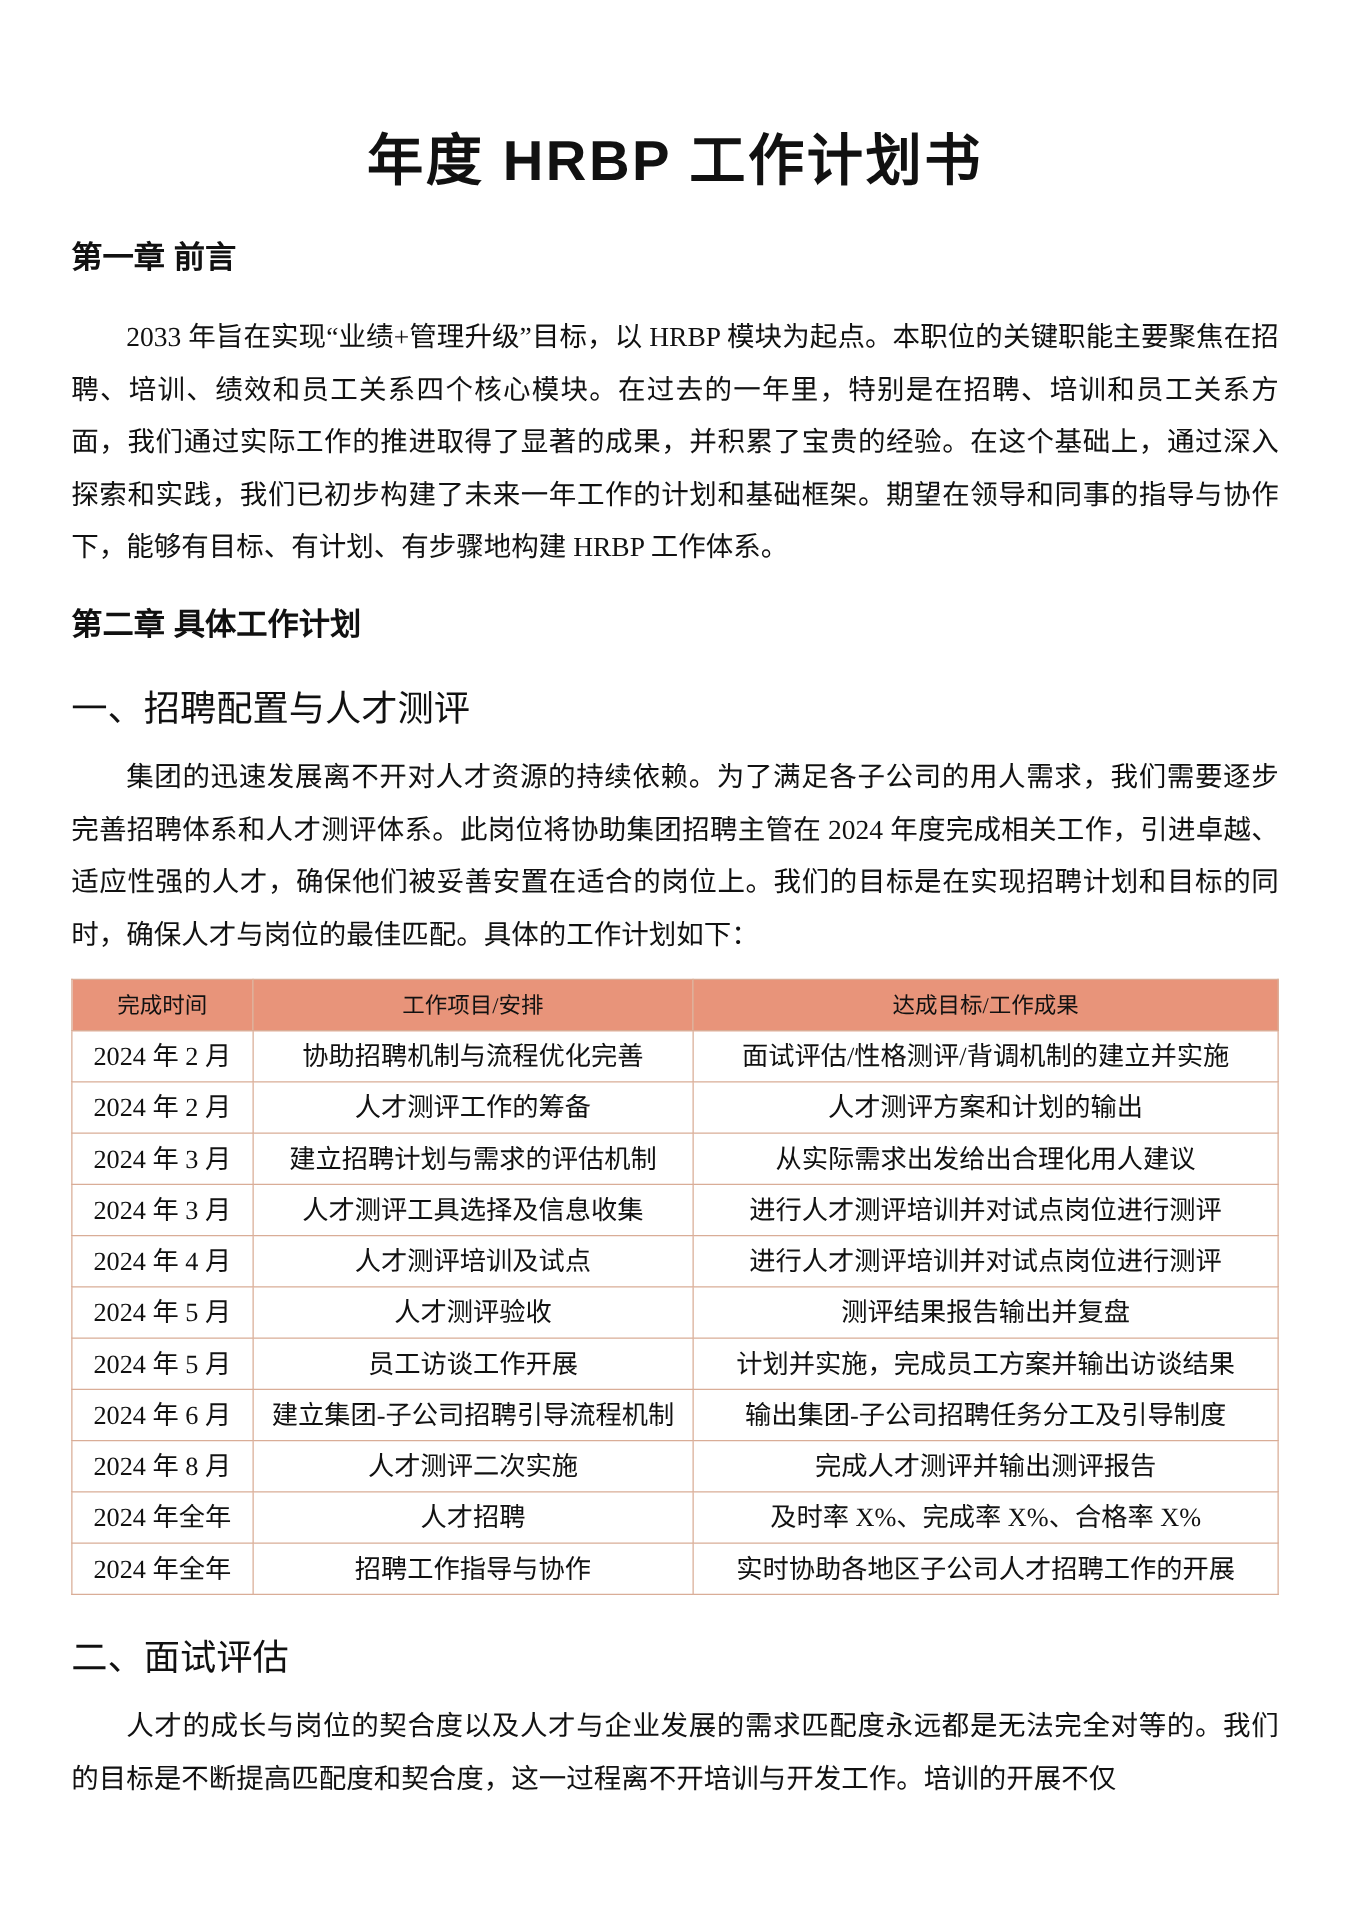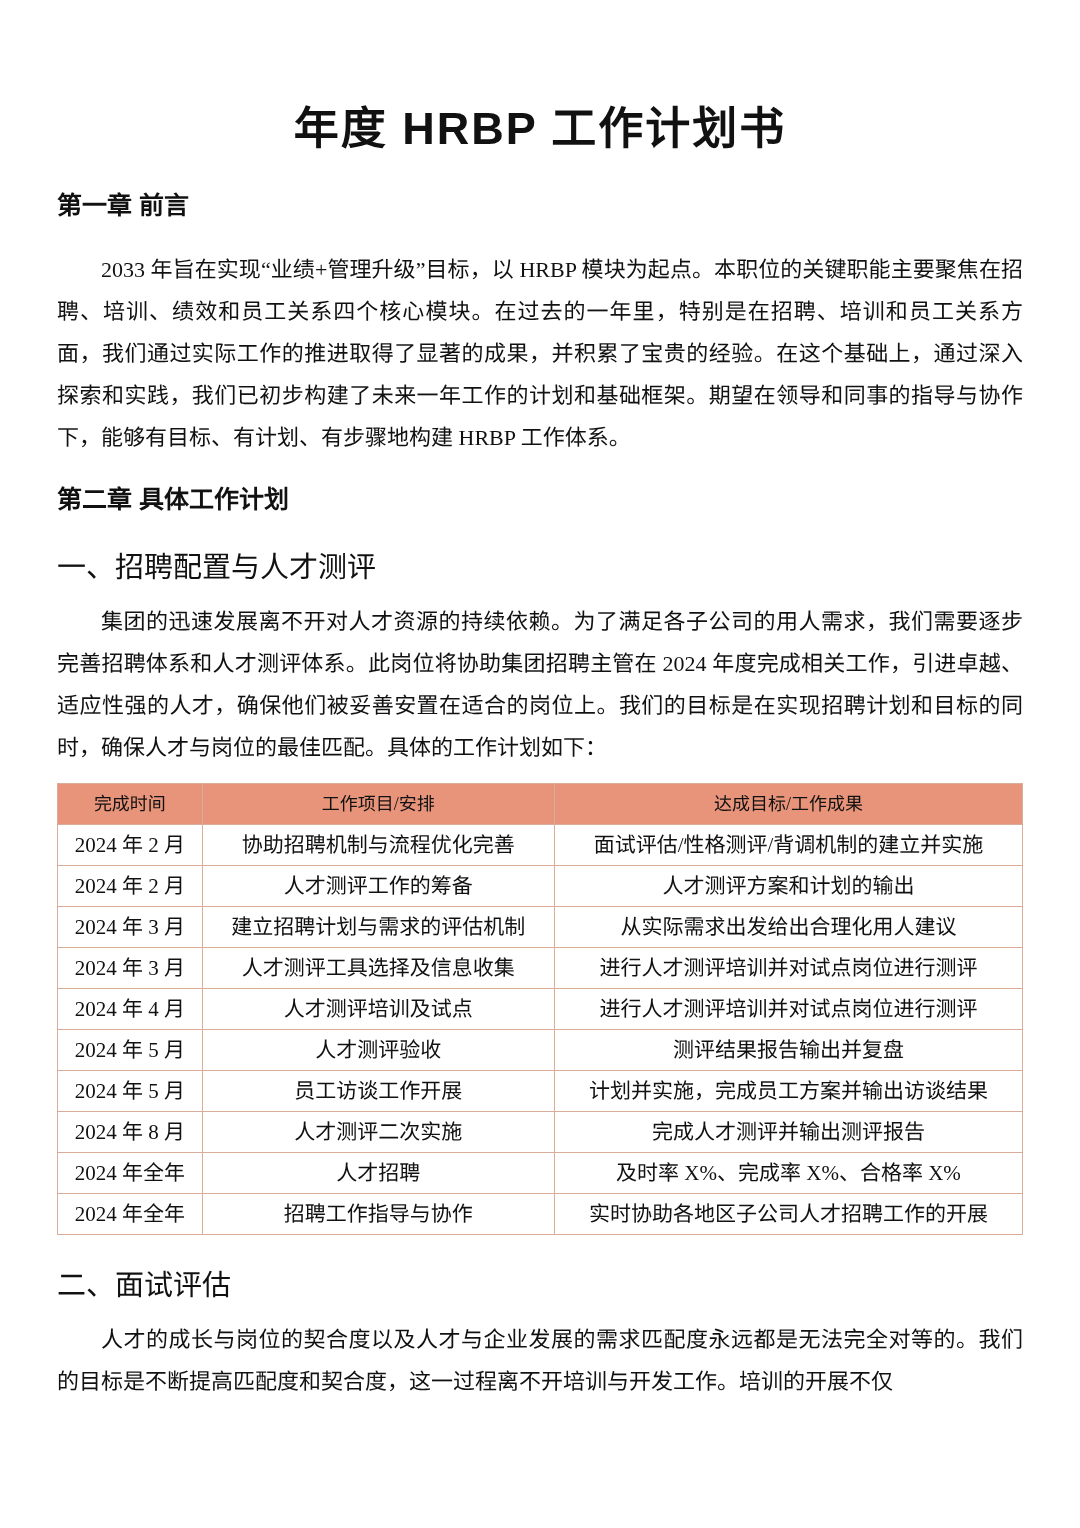--- a/index.html
+++ b/index.html
@@ -129,20 +129,25 @@
           <td>2024 年 5 月</td>
           <td>人才测评验收</td>
           <td>测评结果报告输出并复盘</td>
         </tr>
         <tr>
           <td>2024 年 5 月</td>
           <td>员工访谈工作开展</td>
           <td>计划并实施，完成员工方案并输出访谈结果</td>
         </tr>
         <tr>
+          <td>2024 年 6 月</td>
+          <td>建立集团-子公司招聘引导流程机制</td>
+          <td>输出集团-子公司招聘任务分工及引导制度</td>
+        </tr>
+        <tr>
           <td>2024 年 8 月</td>
           <td>人才测评二次实施</td>
           <td>完成人才测评并输出测评报告</td>
         </tr>
         <tr>
           <td>2024 年全年</td>
           <td>人才招聘</td>
           <td>及时率 X%、完成率 X%、合格率 X%</td>
         </tr>
         <tr>

